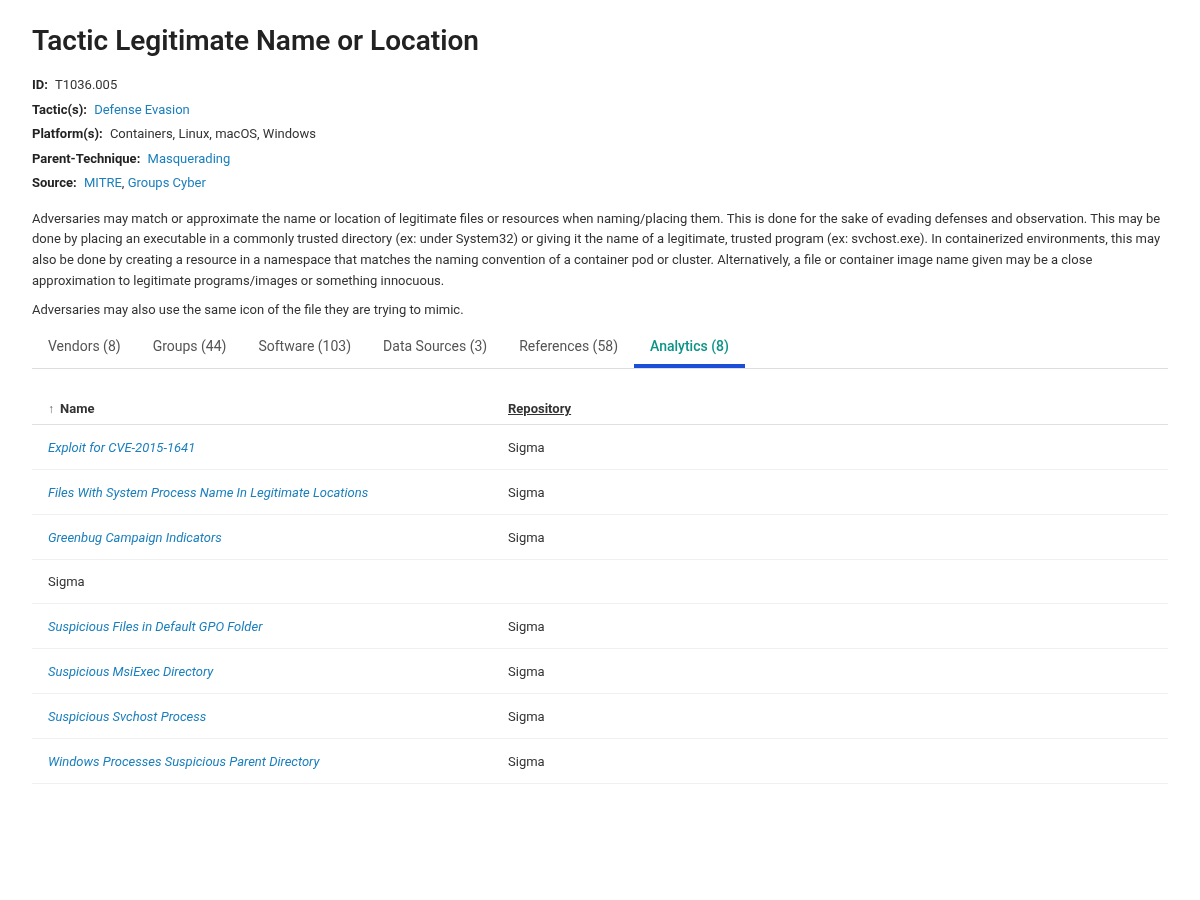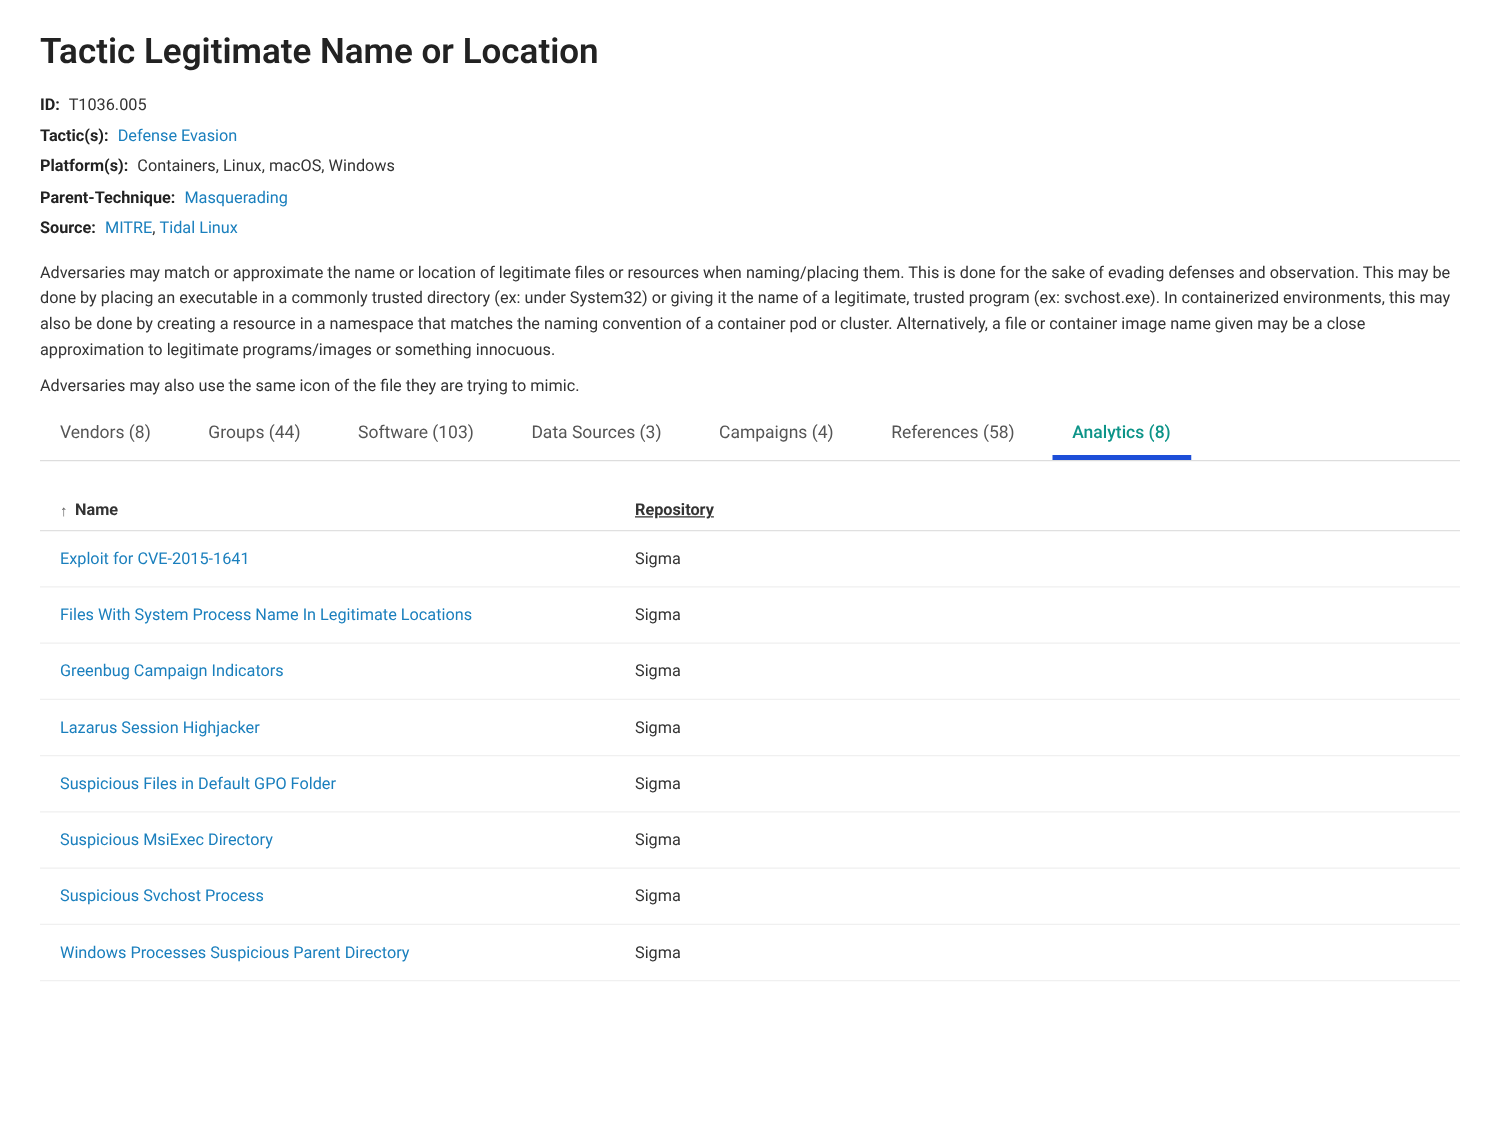--- a/index.html
+++ b/index.html
@@ -52,21 +52,21 @@
     }
 
     .description-section p {
       margin-bottom: 8px;
     }
 
     .tabs-container {
       display: flex;
       border-bottom: 1px solid #ddd;
       margin-bottom: 24px;
-      gap: 14px;
+      gap: 0;
     }
 
     .tab {
       padding: 10px 16px;
       font-size: 14px;
       color: #555;
       cursor: pointer;
       border-bottom: 2px solid transparent;
       white-space: nowrap;
       user-select: none;
@@ -114,20 +114,21 @@
 
     .table-row {
       display: flex;
       padding: 14px 16px;
       border-bottom: 1px solid #f0f0f0;
       align-items: center;
     }
 
     .cell-name {
       flex: 0 0 460px;
+      font-style: italic;
     }
 
     .cell-name a {
       color: #1a7fbd;
       text-decoration: none;
       font-size: 13px;
     }
 
     .cell-repo {
       flex: 1;
@@ -152,35 +153,34 @@
   <div class="meta-row">
     <span class="meta-label">Platform(s):</span>
     <span>Containers, Linux, macOS, Windows</span>
   </div>
   <div class="meta-row">
     <span class="meta-label">Parent-Technique:</span>
     <a class="meta-link" href="#">Masquerading</a>
   </div>
   <div class="meta-row">
     <span class="meta-label">Source:</span>
-    <a class="meta-link" href="#">MITRE</a><span>,&nbsp;</span><a class="meta-link" href="#">Tidal Linux</a>
+    <a class="meta-link" href="#">MITRE</a><span>,&nbsp;</span><a class="meta-link" href="#">Groups Cyber</a>
   </div>
 </div>
 
 <div class="description-section">
   <p>Adversaries may match or approximate the name or location of legitimate files or resources when naming/placing them. This is done for the sake of evading defenses and observation. This may be done by placing an executable in a commonly trusted directory (ex: under System32) or giving it the name of a legitimate, trusted program (ex: svchost.exe). In containerized environments, this may also be done by creating a resource in a namespace that matches the naming convention of a container pod or cluster. Alternatively, a file or container image name given may be a close approximation to legitimate programs/images or something innocuous.</p>
   <p>Adversaries may also use the same icon of the file they are trying to mimic.</p>
 </div>
 
 <div class="tabs-container">
   <div class="tab">Vendors (8)</div>
   <div class="tab">Groups (44)</div>
   <div class="tab">Software (103)</div>
   <div class="tab">Data Sources (3)</div>
-  <div class="tab">Campaigns (4)</div>
   <div class="tab">References (58)</div>
   <div class="tab active">Analytics (8)</div>
 </div>
 
 <div class="table-section">
   <div class="table-header">
     <div class="th-name">
       <span class="sort-arrow">↑</span>
       <span>Name</span>
     </div>
@@ -194,21 +194,20 @@
       </div>
       <div class="table-row">
         <div class="cell-name"><a href="#">Files With System Process Name In Legitimate Locations</a></div>
         <div class="cell-repo">Sigma</div>
       </div>
       <div class="table-row">
         <div class="cell-name"><a href="#">Greenbug Campaign Indicators</a></div>
         <div class="cell-repo">Sigma</div>
       </div>
       <div class="table-row">
-        <div class="cell-name"><a href="#">Lazarus Session Highjacker</a></div>
         <div class="cell-repo">Sigma</div>
       </div>
       <div class="table-row">
         <div class="cell-name"><a href="#">Suspicious Files in Default GPO Folder</a></div>
         <div class="cell-repo">Sigma</div>
       </div>
       <div class="table-row">
         <div class="cell-name"><a href="#">Suspicious MsiExec Directory</a></div>
         <div class="cell-repo">Sigma</div>
       </div>

